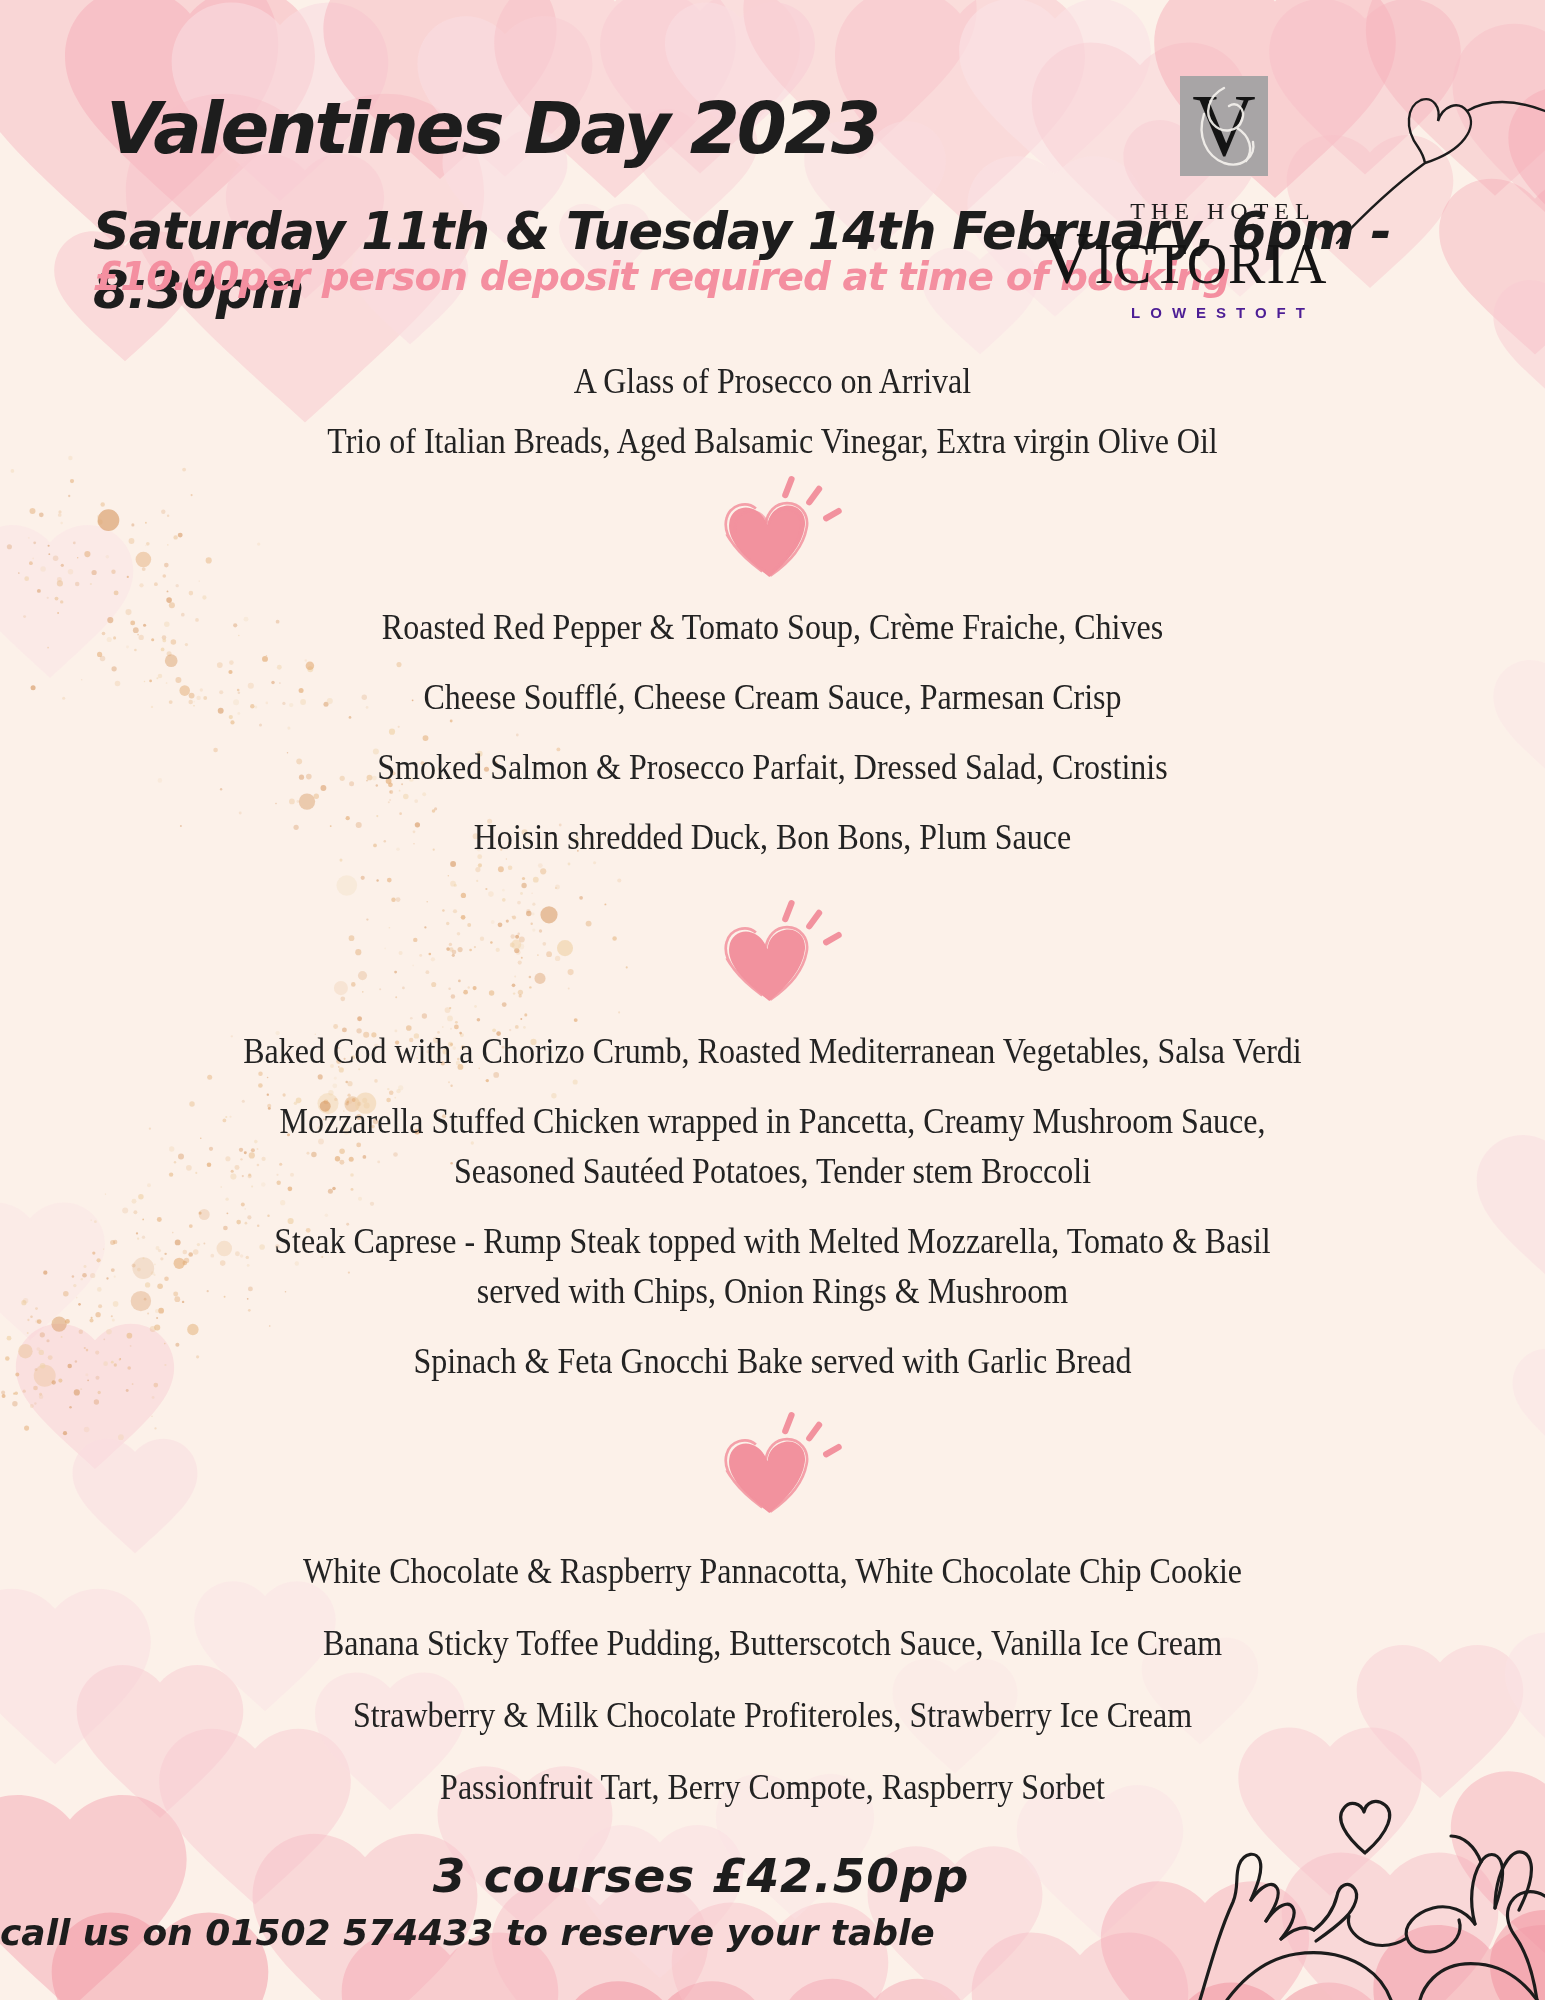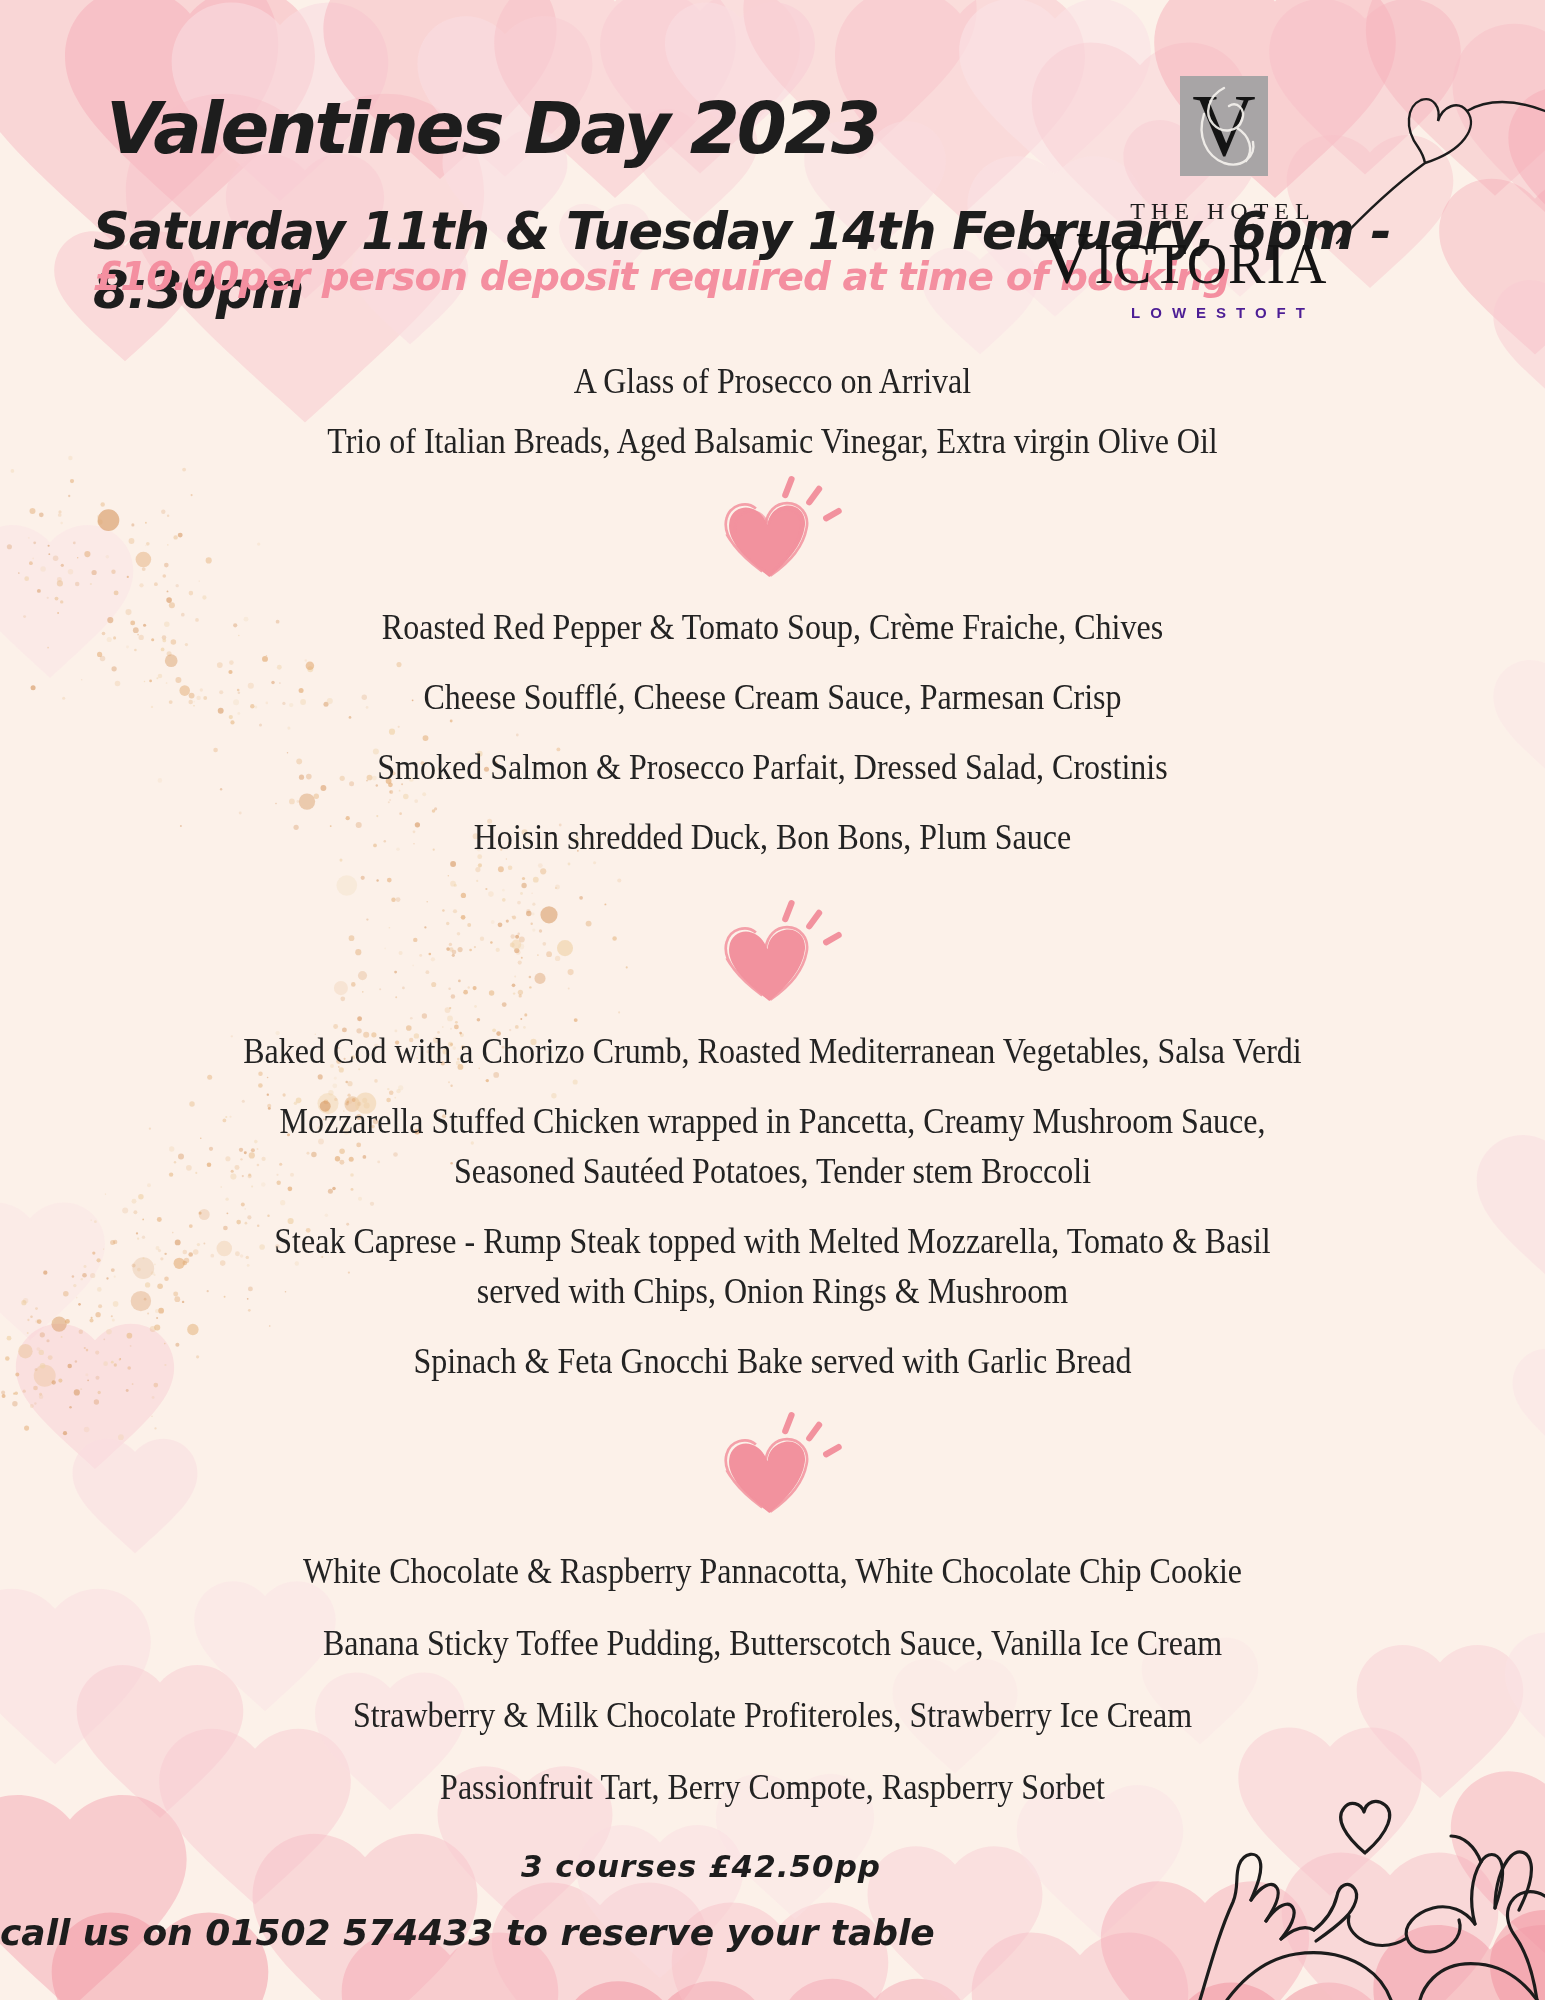--- a/index.html
+++ b/index.html
@@ -21,21 +21,21 @@
   .logo-box .mono{font-family:"Liberation Serif",serif;font-size:88px;line-height:88px;color:#141414;
                   position:relative;z-index:2;}
   .logo-box svg{position:absolute;left:0;top:0;z-index:3;}
   .the-hotel{left:1040px;top:198px;width:366px;text-align:center;font-size:24px;letter-spacing:6px;color:#1b1b1b;}
   .victoria{left:1040px;top:220px;width:366px;text-align:left;font-size:56px;line-height:76px;
             letter-spacing:1px;color:#141414;}
   .victoria::first-letter{font-size:74px;}
   .lowestoft{left:1040px;top:304px;width:366px;text-align:center;font-size:15px;letter-spacing:10px;
              font-weight:700;font-family:"Liberation Sans",sans-serif;color:#4c1d95;}
   
-  .price{left:0;top:1848px;width:1402px;text-align:center;font-size:31px;font-weight:800;letter-spacing:1px;}
+  .price{left:0;top:1848px;width:1402px;text-align:center;font-size:47px;font-weight:800;letter-spacing:1px;}
   .booking{left:0;top:1912px;width:1545px;text-align:left;font-size:36px;font-weight:600;}
 </style>
 </head>
 <body>
 
 <div class="page">
 
   <svg class="bg" xmlns="http://www.w3.org/2000/svg">
     <defs>
       <symbol id="heartSym" viewBox="0 0 24 24">

